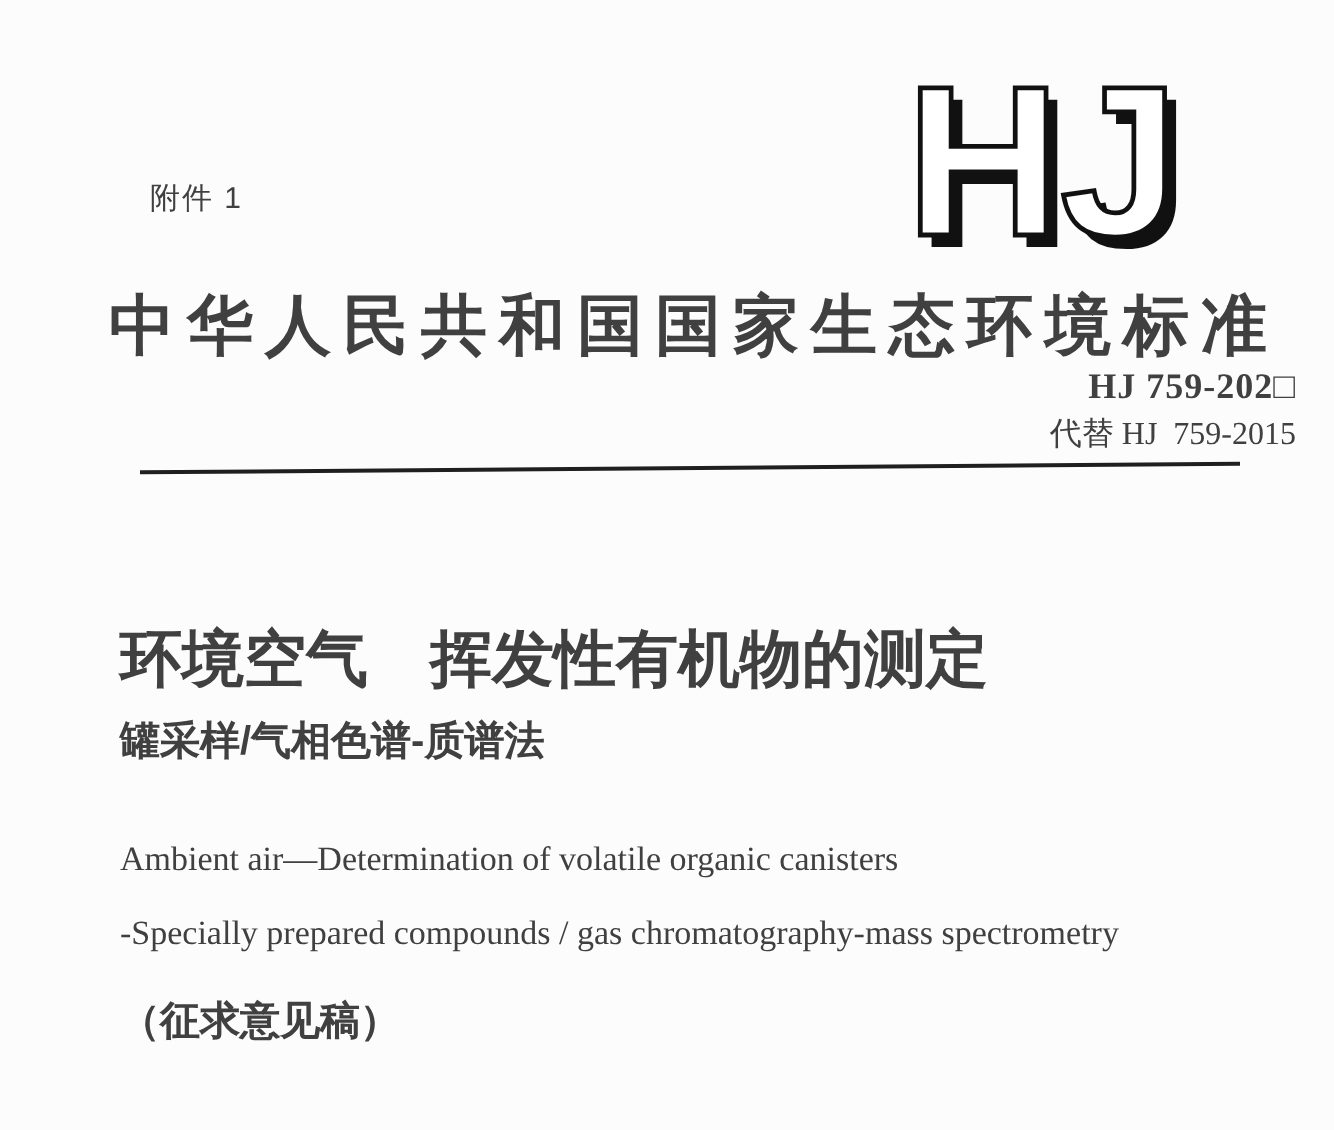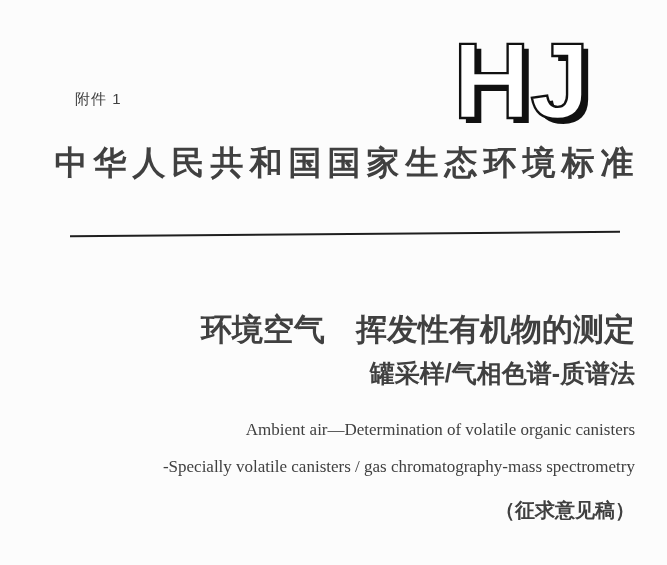--- a/index.html
+++ b/index.html
@@ -36,24 +36,24 @@
     font-family:"Liberation Serif", serif;
   }
   .std-no { font-size:18px; font-weight:bold; letter-spacing:0.5px; }
   .std-replaces { font-size:16px; margin-top:3px; white-space:pre; }
   .rule {
     position:absolute; left:70px; top:233px; width:550px; height:2px;
     background:#1f1f1f; transform:rotate(-0.45deg);
   }
   .centered {
     position:absolute; left:60px; width:575px;
-    text-align:right; white-space:nowrap;
+    text-align:left; white-space:nowrap;
   }
   .zh1 { top:309px; font-size:31px; font-weight:bold; }
-  .zh2 { top:357px; font-size:25px; font-weight:bold; }
+  .zh2 { top:357px; font-size:20px; font-weight:bold; }
   .en1 { top:420px; font-family:"Liberation Serif", serif; font-size:17px; }
   .en2 { top:457px; font-family:"Liberation Serif", serif; font-size:17px; }
   .draft { top:497px; font-size:20px; font-weight:bold; }
   .page-edge {
     position:absolute; right:4px; top:0; width:2px; height:565px;
     background:#dadada;
   }
 </style>
 </head>
 <body>
@@ -62,28 +62,32 @@
 
   <div class="attachment">附件 1</div>
 
   <svg class="logo" viewBox="0 0 155 100" xmlns="http://www.w3.org/2000/svg">
     <text x="7" y="98" font-size="112" fill="#111111">HJ</text>
     <text x="1" y="92" font-size="112" fill="#ffffff" stroke="#111111" stroke-width="2.5">HJ</text>
   </svg>
 
   <h1 class="heading">中华人民共和国国家生态环境标准</h1>
 
+  <div class="std-block">
+    <div class="std-no">HJ 759-202□</div>
+    <div class="std-replaces">代替 HJ  759-2015</div>
+  </div>
 
   <div class="rule"></div>
 
   <div class="centered zh1">环境空气　挥发性有机物的测定</div>
 
   <div class="centered zh2">罐采样/气相色谱-质谱法</div>
 
   <div class="centered en1">Ambient air—Determination of volatile organic canisters</div>
 
-  <div class="centered en2">-Specially volatile canisters / gas chromatography-mass spectrometry</div>
+  <div class="centered en2">-Specially prepared compounds / gas chromatography-mass spectrometry</div>
 
   <div class="centered draft">（征求意见稿）</div>
 
   <div class="page-edge"></div>
 
 </div>
 
 </body></html>

